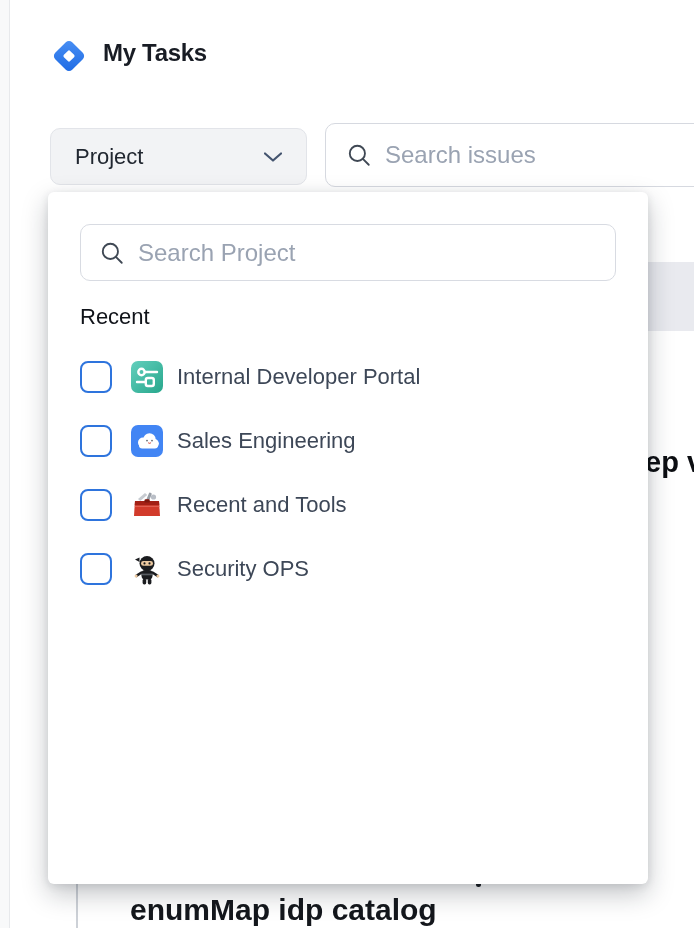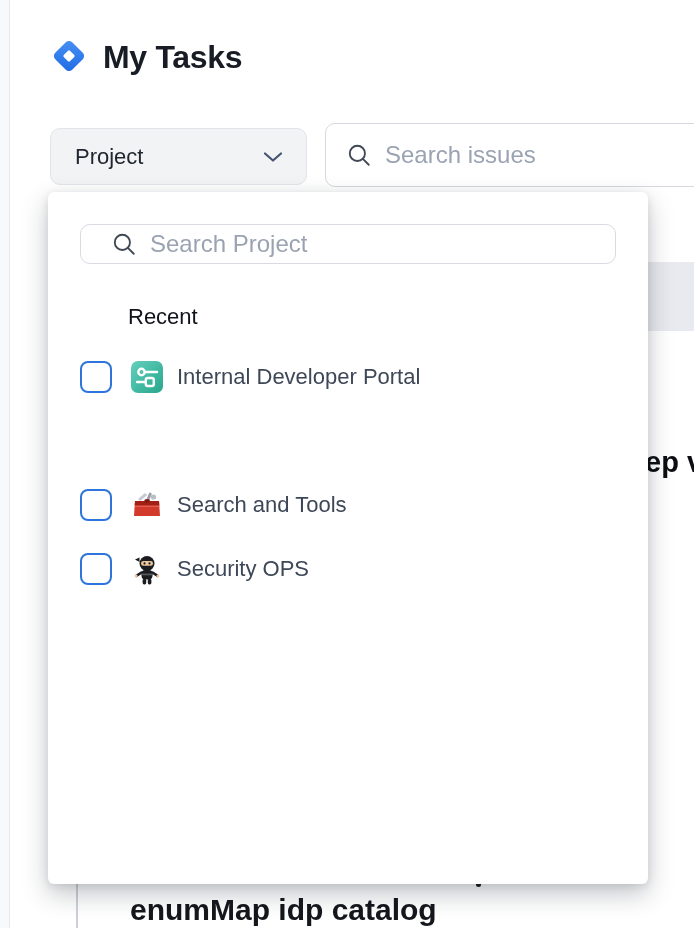--- a/index.html
+++ b/index.html
@@ -10,21 +10,21 @@
     overflow: hidden; background: #ffffff;
   }
   .left-rail {
     position: absolute; left: 0; top: 0; width: 10px; height: 928px;
     background: #f8f9fa; border-right: 1px solid #e7e9ec;
   }
   
   .logo { position: absolute; left: 47px; top: 34px; width: 44px; height: 44px; }
   .page-title {
     position: absolute; left: 103px; top: 39px;
-    font-size: 32px; font-weight: 700; color: #181c24; letter-spacing: -0.3px;
+    font-size: 24px; font-weight: 700; color: #181c24; letter-spacing: -0.3px;
     white-space: nowrap;
   }
   
   .project-button {
     position: absolute; left: 50px; top: 128px; width: 257px; height: 57px;
     background: #f2f3f5; border: 1px solid #e2e4e9; border-radius: 10px;
     display: flex; align-items: center; justify-content: space-between;
     padding: 0 24px; cursor: pointer;
   }
   .project-button-label { font-size: 22px; font-weight: 500; color: #212730; }
@@ -60,27 +60,27 @@
     position: absolute; left: 76px; top: 884px; width: 2px; height: 44px;
     background: #cdd1d7; z-index: 1;
   }
   
   .dropdown-panel {
     position: absolute; left: 48px; top: 192px; width: 600px; height: 692px;
     background: #ffffff; border-radius: 6px; z-index: 2;
     box-shadow: 0 10px 26px rgba(20, 26, 40, 0.25), 0 2px 8px rgba(20, 26, 40, 0.10);
   }
   .panel-search {
-    position: absolute; left: 32px; top: 32px; width: 536px; height: 40px;
+    position: absolute; left: 32px; top: 32px; width: 536px; height: 57px;
     background: #ffffff; border: 1.5px solid #d8dbe2; border-radius: 10px;
-    display: flex; align-items: center; padding-left: 30px; gap: 13px;
+    display: flex; align-items: center; padding-left: 18px; gap: 13px;
   }
   .section-label {
     position: absolute; left: 32px; top: 112px;
-    font-size: 22px; font-weight: 400; color: #101319; margin-left: 48px;
+    font-size: 22px; font-weight: 400; color: #101319;
   }
   .project-row {
     position: absolute; left: 32px; height: 34px; width: 536px;
     display: flex; align-items: center; cursor: pointer;
   }
   .row-1 { top: 168px; } .row-2 { top: 232px; } .row-3 { top: 296px; }
   .row-4 { top: 360px; align-items: center; } .row-5 { top: 424px; }
   .checkbox {
     width: 32px; height: 32px; flex: 0 0 32px;
     border: 2.5px solid #2e74dd; border-radius: 8px; background: #ffffff;
@@ -162,35 +162,53 @@
             <circle cx="10.5" cy="11" r="3.2"></circle>
             <line x1="13.8" y1="11" x2="26" y2="11"></line>
             <line x1="6" y1="21" x2="14.4" y2="21"></line>
             <rect x="14.8" y="17" width="8" height="8" rx="2"></rect>
           </g>
         </svg>
       </span>
       <span class="row-label">Internal Developer Portal</span>
     </div>
 
+    <div class="project-row row-2">
+      <div class="checkbox" role="checkbox" aria-checked="false"></div>
+      <span class="proj-icon">
+        <svg width="32" height="32" viewBox="0 0 32 32">
+          <rect width="32" height="32" rx="7" fill="#4285f4"></rect>
+          <g fill="#ffffff">
+            <circle cx="12" cy="17.5" r="5"></circle>
+            <circle cx="18.5" cy="14.5" r="6.2"></circle>
+            <circle cx="23.5" cy="18.5" r="4.4"></circle>
+            <rect x="8" y="17" width="19" height="6.5" rx="3.2"></rect>
+          </g>
+          <circle cx="16" cy="15.6" r="0.95" fill="#6a6f77"></circle>
+          <circle cx="21" cy="15.6" r="0.95" fill="#6a6f77"></circle>
+          <path d="M17.6 17.8 q0.95 1 1.9 0" stroke="#e2766b" stroke-width="1.2" fill="none" stroke-linecap="round"></path>
+        </svg>
+      </span>
+      <span class="row-label">Sales Engineering</span>
+    </div>
 
     <div class="project-row row-3">
       <div class="checkbox" role="checkbox" aria-checked="false"></div>
       <span class="proj-icon">
         <svg width="32" height="32" viewBox="0 0 32 32">
           <path d="M7 10 L14 4 L16.2 6 L9.2 12 Z" fill="#c7cbd1"></path>
           <rect x="16.5" y="3.5" width="3" height="9" rx="1.2" transform="rotate(22 18 8)" fill="#9aa0a8"></rect>
           <circle cx="22.5" cy="8" r="2.6" fill="#b9bec6"></circle>
           <path d="M4 12 L28 12 L29 27 L3 27 Z" fill="#d23b2b"></path>
           <path d="M4 12 L28 12 L28.4 16.2 L3.7 16.2 Z" fill="#a32015"></path>
           <rect x="13.5" y="10.2" width="5.2" height="3.4" rx="1.2" fill="#7e170e"></rect>
           <line x1="3.7" y1="17.3" x2="28.5" y2="17.3" stroke="#e4695c" stroke-width="1"></line>
         </svg>
       </span>
-      <span class="row-label">Search and Tools</span>
+      <span class="row-label">Recent and Tools</span>
     </div>
 
     <div class="project-row row-4">
       <div class="checkbox" role="checkbox" aria-checked="false"></div>
       <span class="proj-icon">
         <svg width="32" height="32" viewBox="0 0 32 32">
           <path d="M8.5 4.5 L4 6.5 L8.5 9 Z" fill="#1b1c1f"></path>
           <circle cx="16" cy="10.5" r="7.5" fill="#1b1c1f"></circle>
           <rect x="10" y="8" width="12" height="4.8" rx="2.4" fill="#ecc9a0"></rect>
           <circle cx="13.5" cy="10.4" r="1.05" fill="#17181a"></circle>

